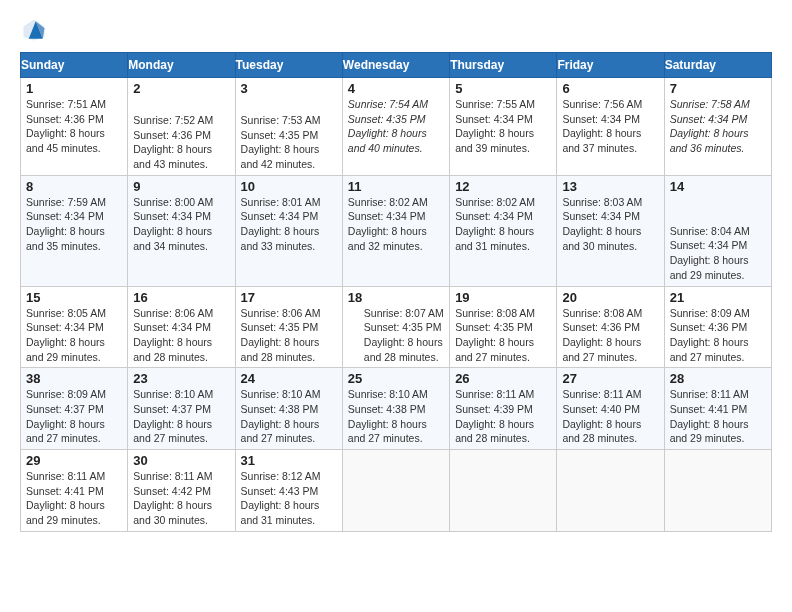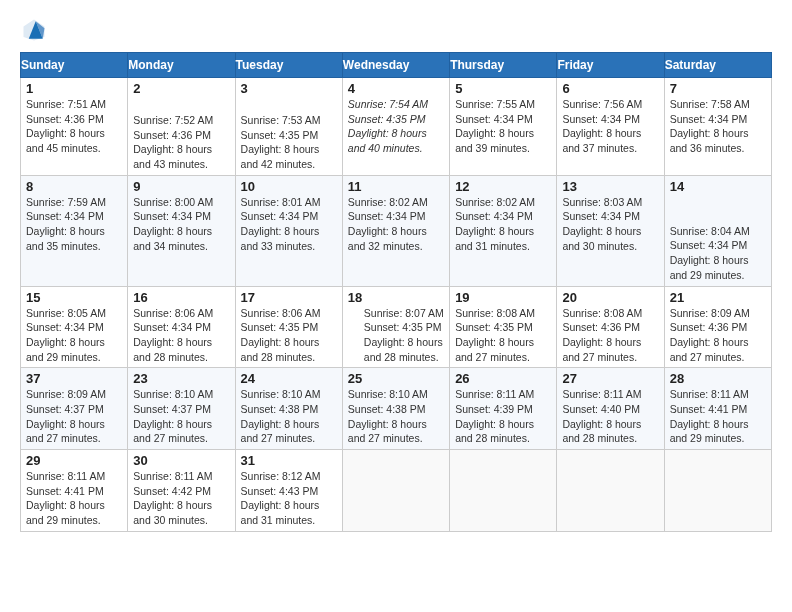--- a/index.html
+++ b/index.html
@@ -169,21 +169,21 @@
           </td>
           <td>
             <span class="day-num">6</span>
             <div class="day-info" style="white-space: pre-line;">Sunrise: 7:56 AM
 Sunset: 4:34 PM
 Daylight: 8 hours
 and 37 minutes.</div>
           </td>
           <td>
             <span class="day-num">7</span>
-            <div class="day-info" style="white-space: pre-line;">Sunrise: 7:58 AM
+            <div class="day-info" style="white-space: pre-line; font-style: italic;">Sunrise: 7:58 AM
 Sunset: 4:34 PM
 Daylight: 8 hours
 and 36 minutes.</div>
           </td>
         </tr>
         <tr>
           <td>
             <span class="day-num">8</span>
             <div class="day-info" style="white-space: pre-line;">Sunrise: 7:59 AM
 Sunset: 4:34 PM
@@ -279,21 +279,21 @@
           <td>
             <span class="day-num">21</span>
             <div class="day-info" style="white-space: pre-line;">Sunrise: 8:09 AM
 Sunset: 4:36 PM
 Daylight: 8 hours
 and 27 minutes.</div>
           </td>
         </tr>
         <tr>
           <td>
-            <span class="day-num">37</span>
+            <span class="day-num">38</span>
             <div class="day-info" style="white-space: pre-line;">Sunrise: 8:09 AM
 Sunset: 4:37 PM
 Daylight: 8 hours
 and 27 minutes.</div>
           </td>
           <td>
             <span class="day-num">23</span>
             <div class="day-info" style="white-space: pre-line;">Sunrise: 8:10 AM
 Sunset: 4:37 PM
 Daylight: 8 hours

